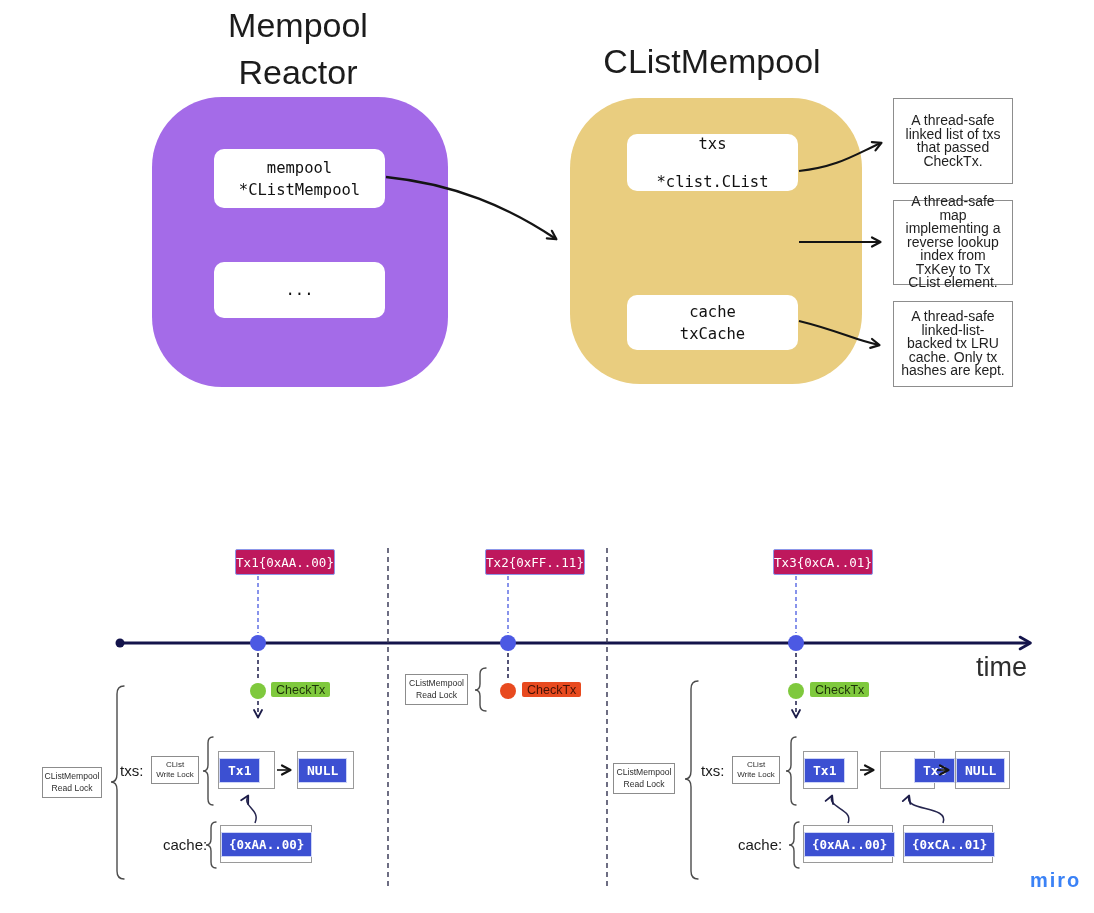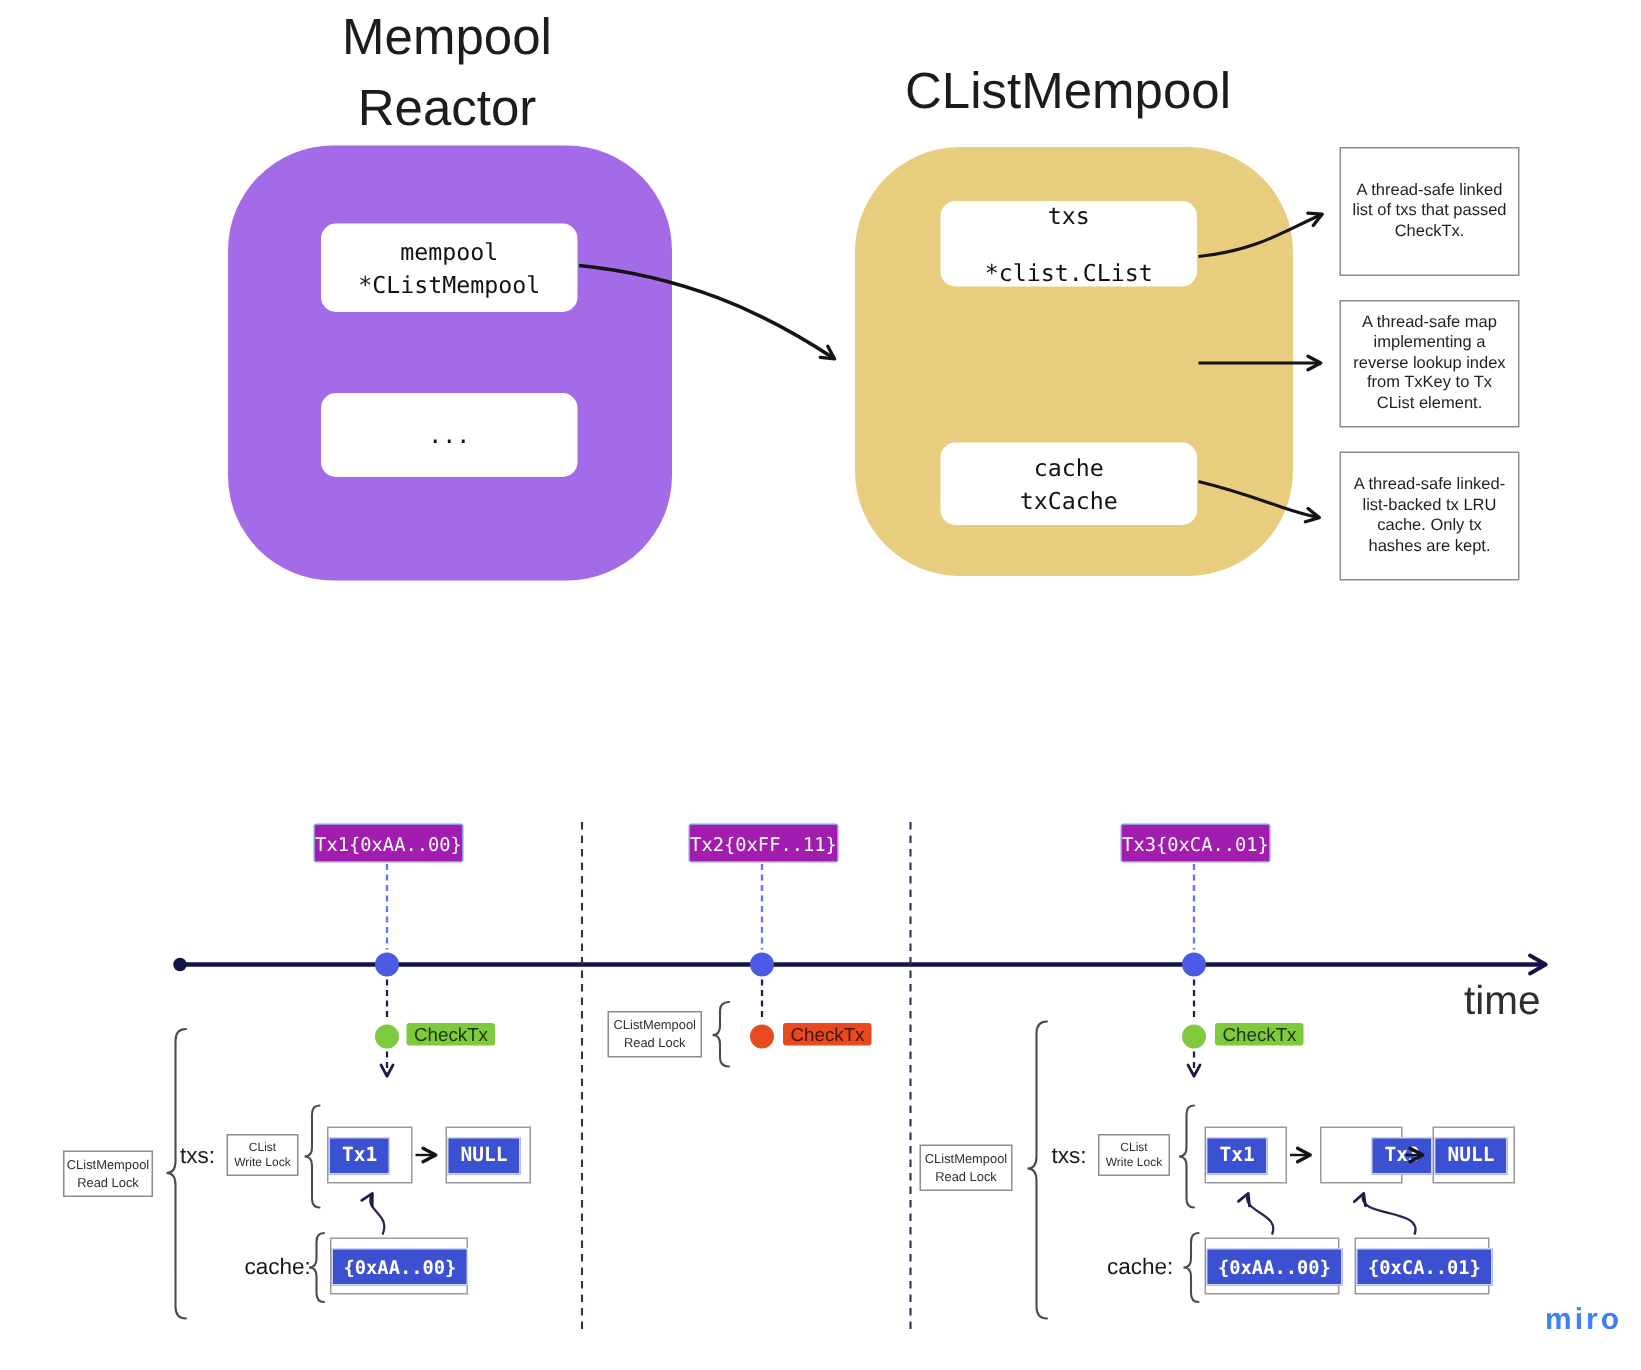--- a/index.html
+++ b/index.html
@@ -10,25 +10,25 @@
   .big-title{position:absolute;z-index:2;text-align:center;color:#1c1c1c;
              font-size:34px;line-height:47px;font-weight:500;}
   .blob{position:absolute;z-index:1;border-radius:70px;}
   .blob.purple{background:#a46be8;}
   .blob.yellow{background:#e9cd7f;}
   .wbox{position:absolute;z-index:2;background:#fff;border-radius:10px;
         display:flex;flex-direction:column;align-items:center;justify-content:center;
         font-family:"DejaVu Sans Mono",monospace;font-size:15.5px;line-height:22px;color:#111;}
   .ann{position:absolute;z-index:2;background:#fff;border:1.4px solid #8d8d8d;
        display:flex;align-items:center;justify-content:center;text-align:center;
-       font-size:11px;line-height:13.5px;color:#1f1f1f;padding:4px 5px;box-sizing:border-box;}
-
-  .badge{position:absolute;z-index:4;background:#a21caf;border:1px solid #8d97e8;border-radius:2px;
+       font-size:14px;line-height:13.5px;color:#1f1f1f;padding:4px 5px;box-sizing:border-box;}
+
+  .badge{position:absolute;z-index:4;background:#be185d;border:1px solid #8d97e8;border-radius:2px;
          color:#fff;font-family:"DejaVu Sans Mono",monospace;font-size:12.5px;
-         display:flex;align-items:center;justify-content:center;}
+         display:flex;align-items:center;justify-content:center;margin-left:26px;}
   .chk{position:absolute;z-index:4;height:15px;padding:0 5px;display:flex;align-items:center;
        font-size:12.5px;border-radius:2px;}
   .chk.pass{background:#7fc93d;color:#1e3309;}
   .chk.fail{background:#e84a1f;color:#471306;}
 
   .lockbox{position:absolute;z-index:4;background:#fff;border:1.6px solid #8c8c8c;
            display:flex;flex-direction:column;align-items:center;justify-content:center;
            text-align:center;color:#2e2e2e;box-sizing:border-box;}
   .lockbox.read{font-size:8.6px;line-height:11.5px;}
   .lockbox.write{font-size:8px;line-height:10.5px;}

